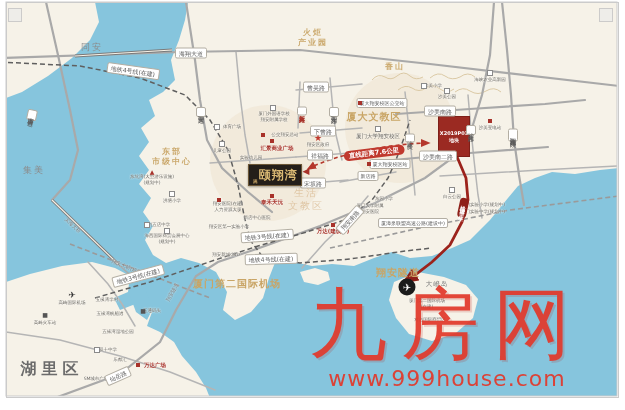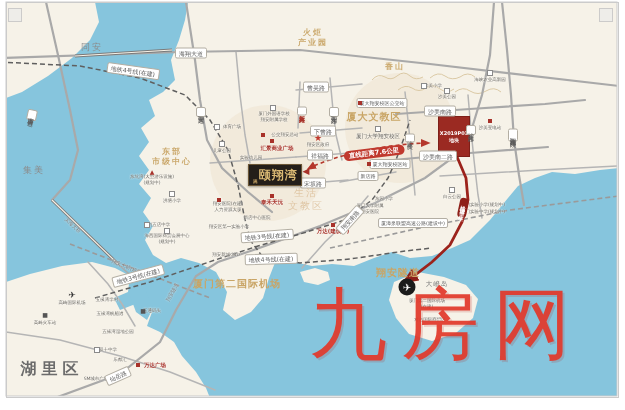--- a/index.html
+++ b/index.html
@@ -288,15 +288,16 @@
       <div class="icon i-plane-big" style="left: 407px; top: 287px;">✈</div>
       <div class="icon i-arrow" style="left: 306px; top: 171px;">◀</div>
     </div>
 
   <div id="stamp-tl" class="corner-stamp"></div>
   <div id="stamp-tr" class="corner-stamp"></div>
   <div id="frame"></div>
 
   <div id="wm">
     <div class="wm-main">九房网</div>
+    <div class="wm-url">www.999house.com</div>
   </div>
 
 </div>
 
 </body></html>

